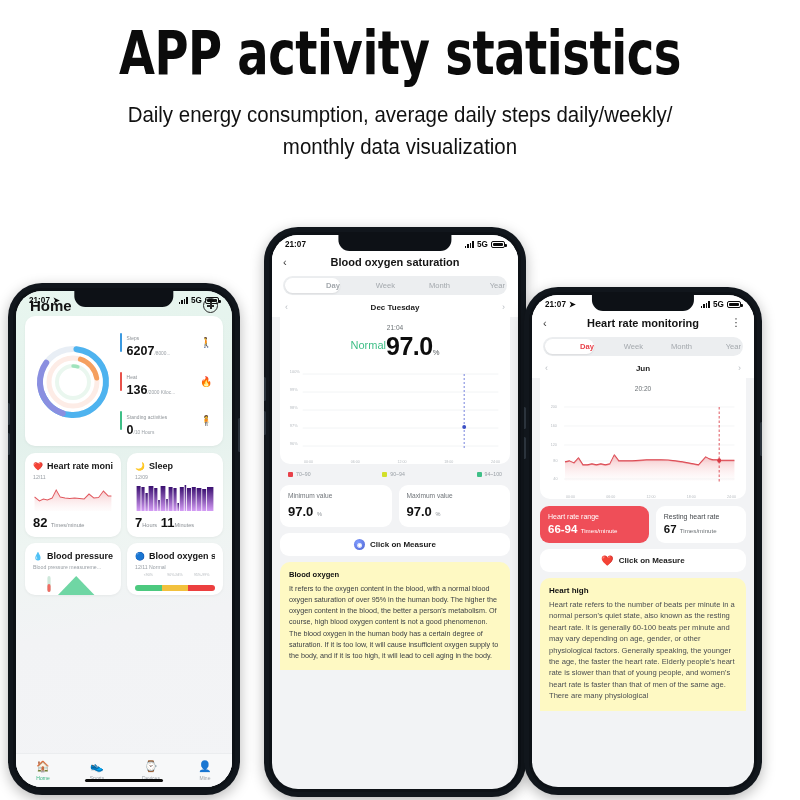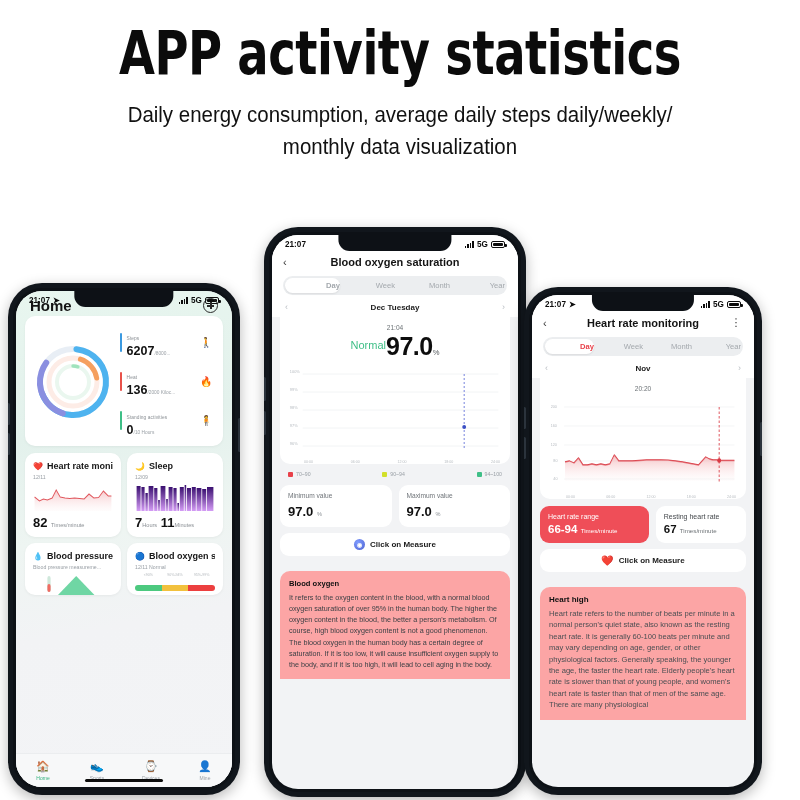--- a/index.html
+++ b/index.html
@@ -169,21 +169,21 @@
   .twocards .c .v small { font-size:5.6px; font-weight:400; color:#8a8f94; }
 
   .measure { background:#fff; border-radius:9px; margin:6px 8px 0; height:23px;
              display:flex; align-items:center; justify-content:center; gap:5px;
              font-size:8px; font-weight:700; color:#1b1b1b; }
   .meas-ico { width:11px; height:11px; border-radius:50%;
               background:radial-gradient(circle at 35% 32%,#7f9cff,#4f63d2);
               display:flex; align-items:center; justify-content:center;
               font-size:6px; color:#fff; }
 
-  .infocard { background:#fca5a5; border-radius:10px 10px 0 0; margin:15px 8px 0;
+  .infocard { background:#fef9c3; border-radius:10px 10px 0 0; margin:6px 8px 0;
               padding:8px 9px 9px; }
   .infocard .ih { font-size:7.6px; font-weight:700; color:#111; }
   .infocard .ib { font-size:7.2px; color:#3c4045; line-height:1.55; margin-top:4px;
                   text-align:left; }
 
   
   .rp .seg .s.on { color:#e8414a; }
   .rp .bigval .n { font-size:23px; }
   .rp .hr-cards { display:flex; gap:7px; margin:7px 8px 0; }
   .rp .hr-range { flex:1.25; background:#ef4e58; border-radius:9px; padding:7px 8px 8px;
@@ -564,21 +564,21 @@
           <span class="dots">⋮</span>
         </div>
         <div class="seg">
           <span class="s on">Day</span>
           <span class="s">Week</span>
           <span class="s">Month</span>
           <span class="s">Year</span>
         </div>
         <div class="daterow">
           <span class="a">‹</span>
-          <span class="d">Nov</span>
+          <span class="d">Jun</span>
           <span class="a">›</span>
         </div>
         <div style="height:4px"></div>
       </div>
 
       <div class="bigcard" style="margin-top:0;border-radius:0 0 10px 10px">
         <div class="ts">20:20</div>
 
         <div class="chartbox" style="height:96px">
           <svg width="100%" height="96" viewBox="0 0 212 96" preserveAspectRatio="none">

